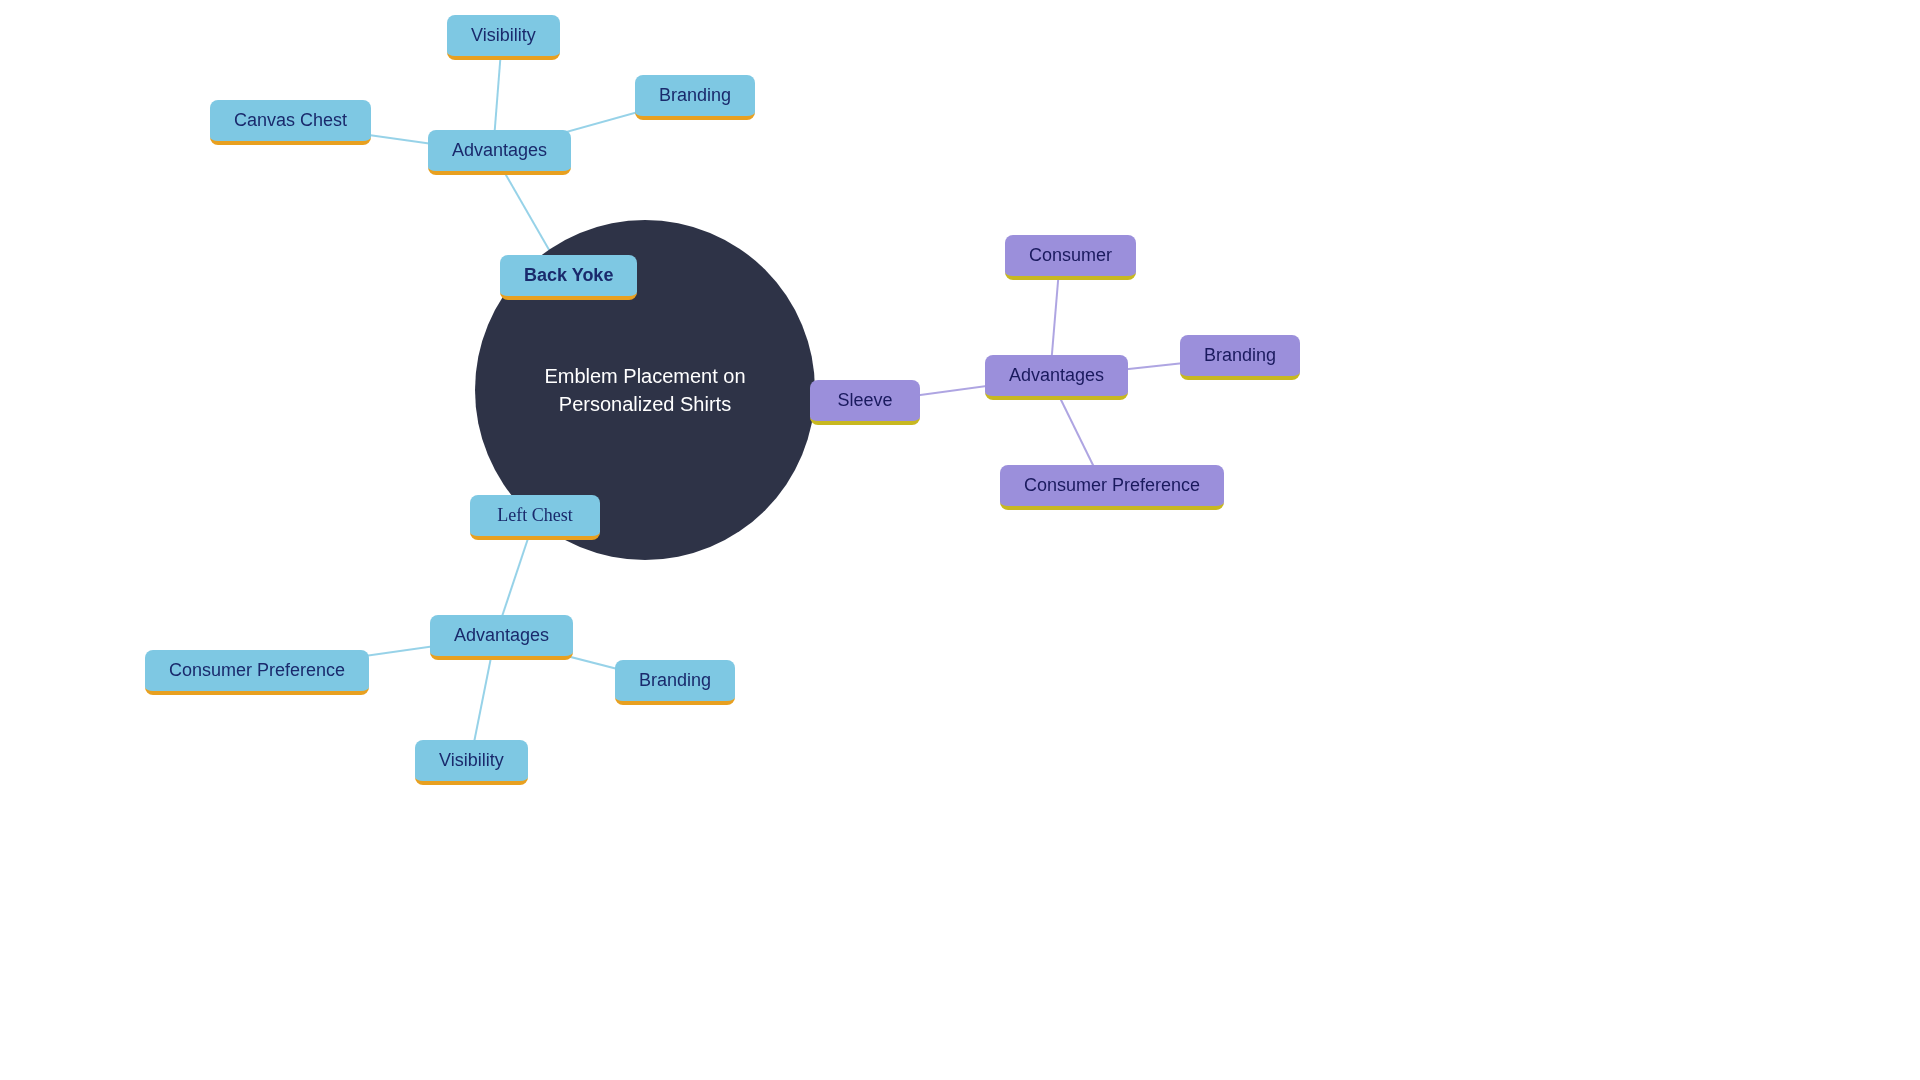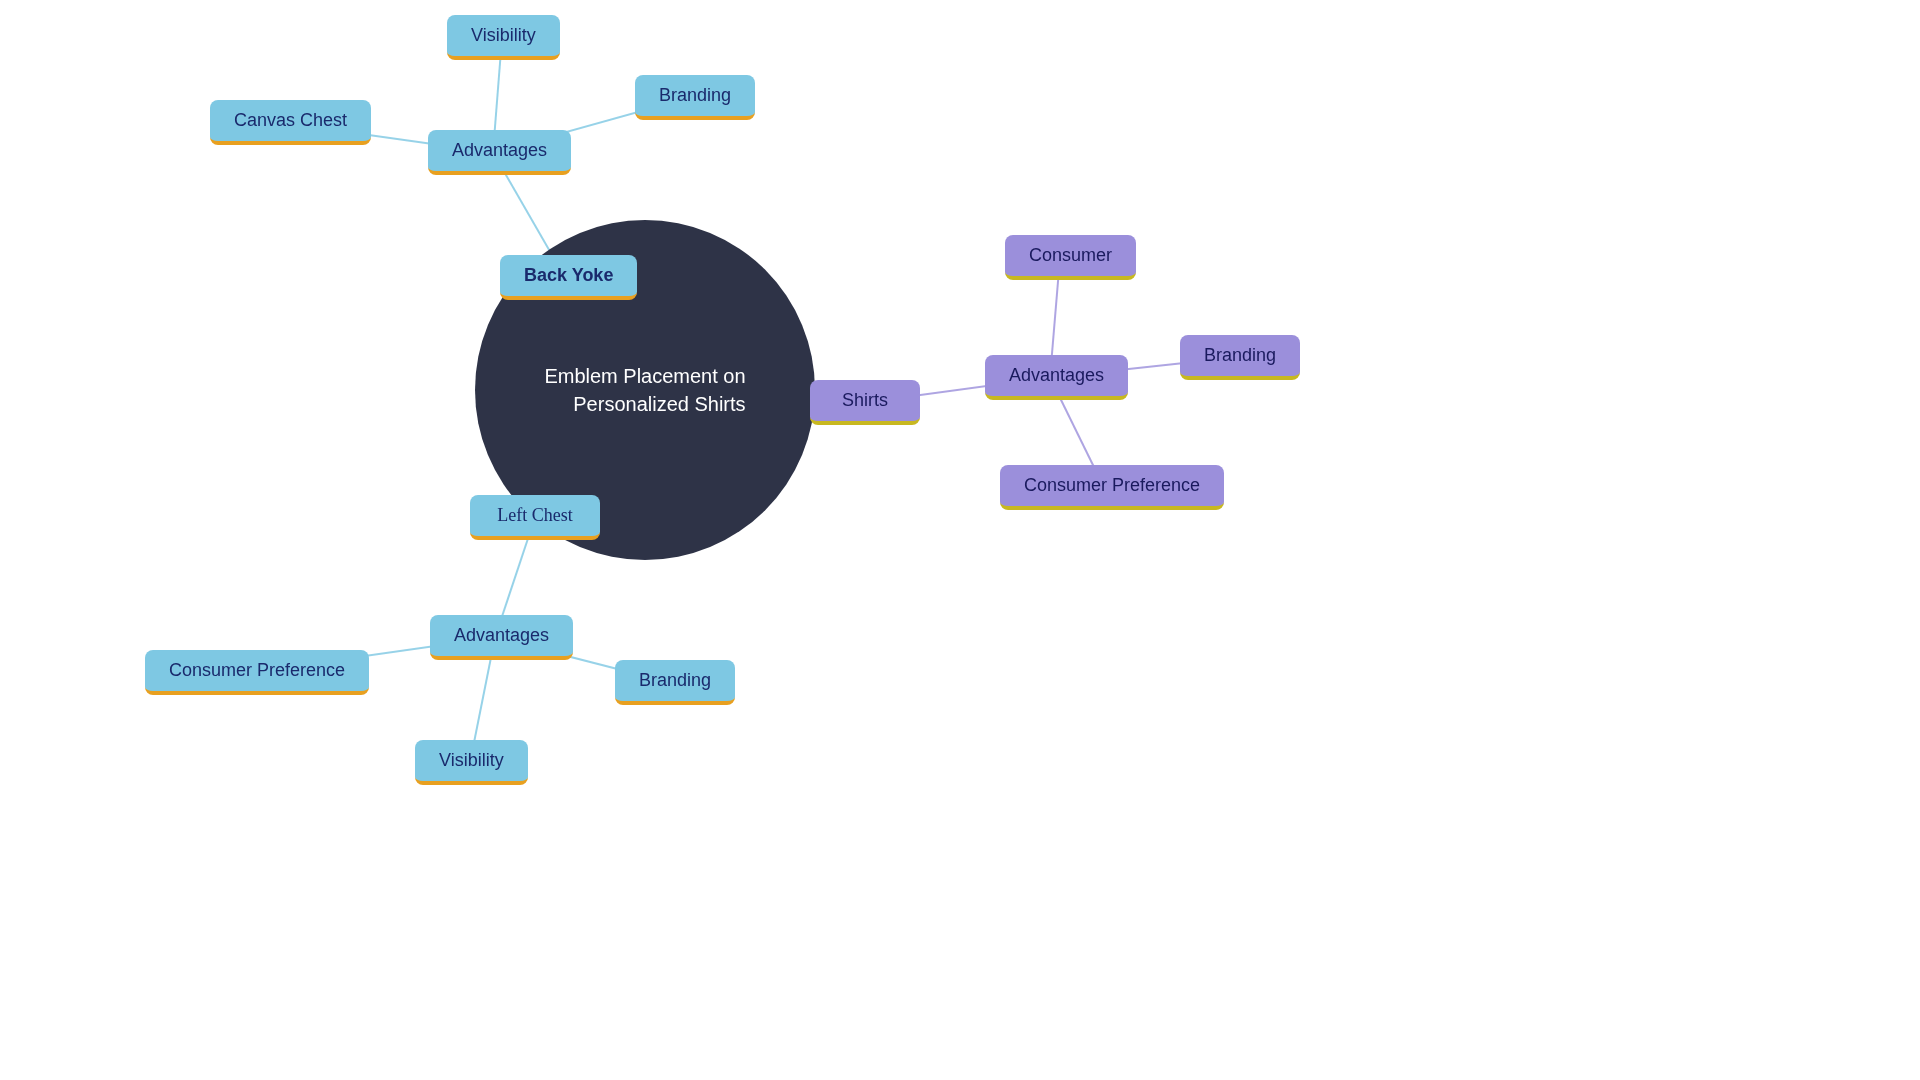--- a/index.html
+++ b/index.html
@@ -40,21 +40,21 @@
       border-color: #c8b820;
     }
     .center-node {
       position: absolute;
       border-radius: 50%;
       background: #2e3347;
       color: #ffffff;
       display: flex;
       align-items: center;
       justify-content: center;
-      text-align: right;
+      text-align: center;
       font-size: 20px;
       font-weight: 500;
       line-height: 1.4;
     }
   </style>
 </head>
 <body>
 
 <svg id="connections" xmlns="http://www.w3.org/2000/svg">
     <line x1="645" y1="390" x2="565" y2="277.5" stroke="#7ec8e3" stroke-width="2" opacity="0.8"></line>
@@ -112,21 +112,21 @@
 
 <div class="node node-blue" style="left: 615px; top: 660px; min-width: 110px;">
   <span>Branding</span>
 </div>
 
 <div class="node node-blue" style="left: 415px; top: 740px; min-width: 110px;">
   <span>Visibility</span>
 </div>
 
 <div class="node node-purple" style="left: 810px; top: 380px; min-width: 110px;">
-  <span>Shirts</span>
+  <span>Sleeve</span>
 </div>
 
 <div class="node node-purple" style="left: 985px; top: 355px; min-width: 130px;">
   <span>Advantages</span>
 </div>
 
 <div class="node node-purple" style="left: 1005px; top: 235px; min-width: 110px;">
   <span>Consumer</span>
 </div>
 

